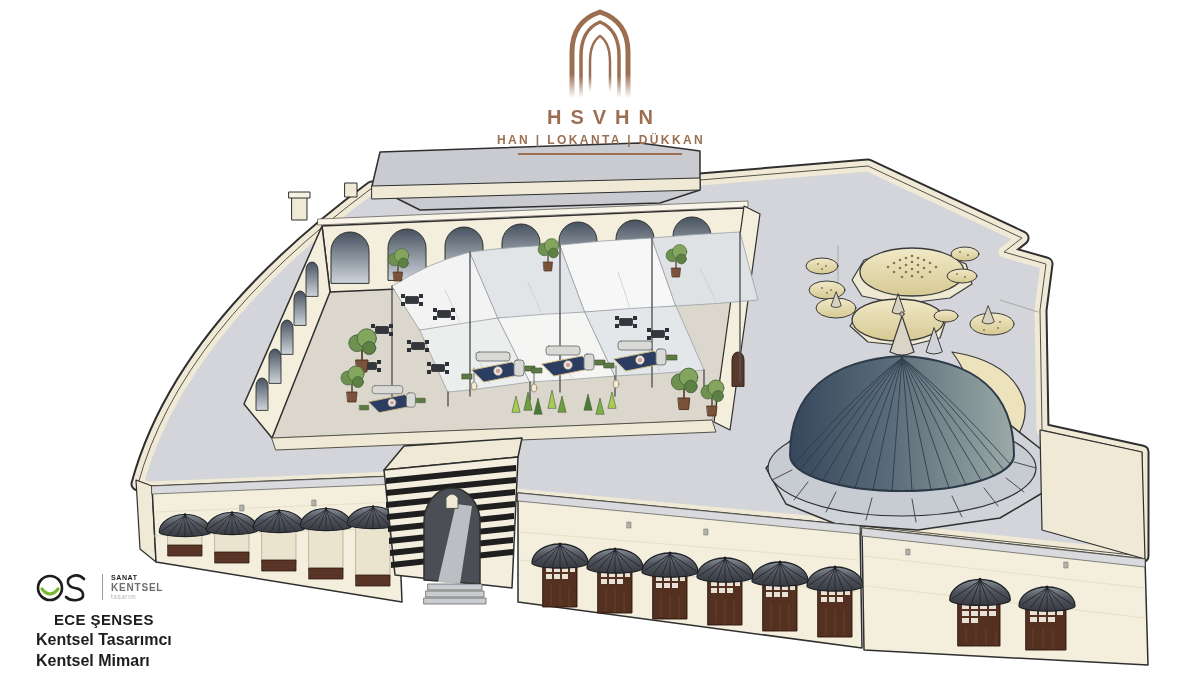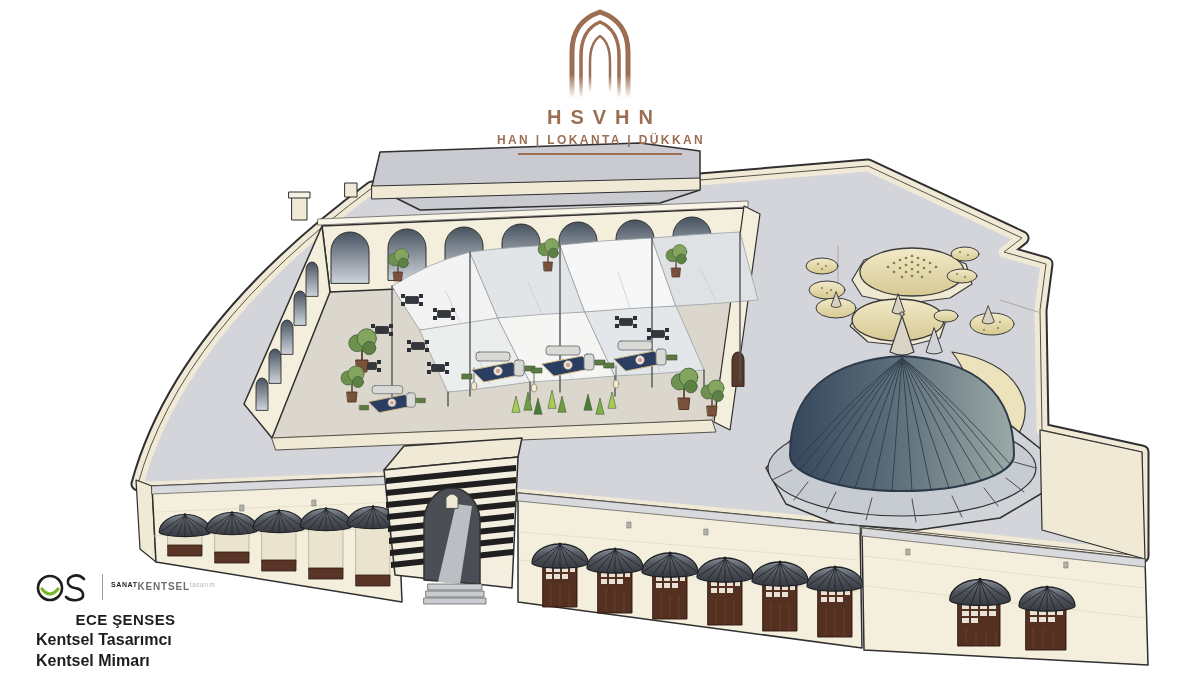--- a/index.html
+++ b/index.html
@@ -8,21 +8,21 @@
   
   .brand{position:absolute;top:6px;left:50%;transform:translateX(-50%);width:300px;
          text-align:center;color:#9c6f52;}
   .brand .name{font-size:20px;font-weight:700;letter-spacing:9px;padding-left:9px;margin-top:2px;}
   .brand .tagline{font-size:12px;font-weight:700;letter-spacing:2.4px;padding-left:2px;margin-top:4px;}
   .brand .rule{width:164px;height:2px;background:#9c6f52;margin:6px auto 0;}
   
   .credits{position:absolute;left:36px;bottom:16px;color:#1d1d1b;}
   .credits .logo-row{display:flex;align-items:center;gap:8px;}
   .credits .vline{width:1px;height:26px;background:#9a9a9a;}
-  .studio{display:flex;flex-direction:row;line-height:1.12;}
+  .studio{display:flex;flex-direction:column;line-height:1.12;}
   .studio .l1{font-size:7px;font-weight:700;letter-spacing:.6px;color:#1d1d1b;}
   .studio .l2{font-size:10px;font-weight:700;letter-spacing:.8px;color:#6e6f71;}
   .studio .l3{font-size:6.5px;letter-spacing:.5px;color:#b4b6b8;}
   .designer{margin-top:8px;}
   .designer .nm{font-size:15px;font-weight:700;letter-spacing:.4px;text-align:center;}
   .designer .t{font-size:16px;font-weight:700;margin-top:3px;}
   svg .ln{stroke-linejoin:round;stroke-linecap:round;}
   .illu{position:absolute;left:0;top:0;}
 </style>
 </head>

